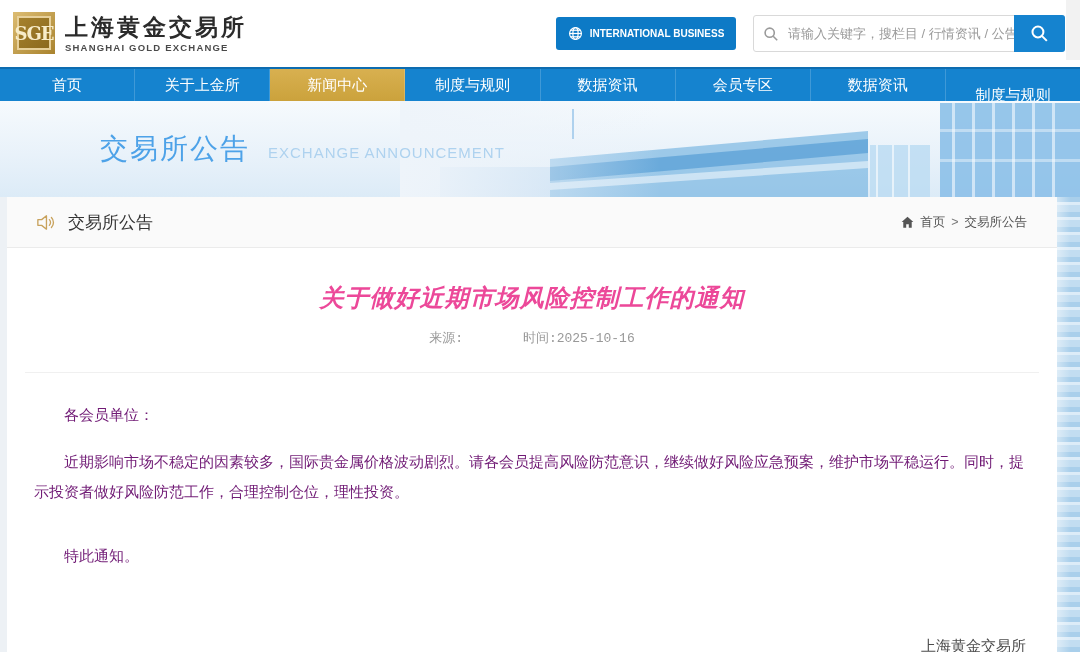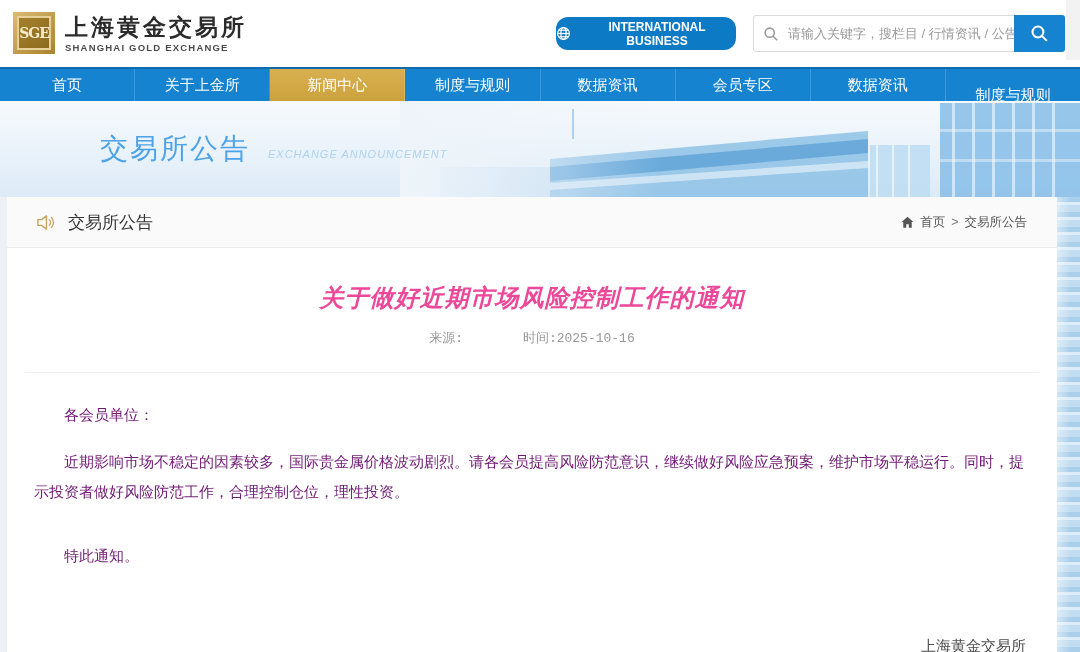--- a/index.html
+++ b/index.html
@@ -8,27 +8,27 @@
     font-family:"Liberation Sans","DejaVu Sans",sans-serif;
     background:#fff; color:#333; overflow:hidden; position:relative;
   }
 
   
   .site-header { position:relative; height:67px; background:#fff; }
   .logo-wrap { position:absolute; left:13px; top:12px; display:flex; align-items:center; cursor:pointer; }
   .seal { width:42px; height:42px; background:linear-gradient(135deg,#dcbc72,#a9832e); padding:4px; }
   .seal-inner { width:100%; height:100%; background:linear-gradient(135deg,#a5812d,#8c6a1e);
     border:2px solid #e7d09a; display:flex; align-items:center; justify-content:center;
-    color:#f7ecc9; font-family:"DejaVu Serif",serif; font-weight:bold; font-size:14px; letter-spacing:-1px; }
+    color:#f7ecc9; font-family:"DejaVu Serif",serif; font-weight:bold; font-size:18px; letter-spacing:-1px; }
   .logo-names { margin-left:10px; }
   .logo-cn { font-family:"DejaVu Serif",serif; font-weight:bold; font-size:23px; color:#2b2b2b; letter-spacing:3px; line-height:26px; }
   .logo-en { font-size:9.5px; font-weight:bold; color:#4a4a4a; letter-spacing:1.2px; margin-top:2px; }
 
   .intl-btn { position:absolute; left:556px; top:17px; height:33px; width:180px;
-    background:#0d7ac6; color:#fff; border:none; border-radius:12px; font-size:12px; font-weight:bold;
+    background:#0d7ac6; color:#fff; border:none; border-radius:3px; font-size:10px; font-weight:bold;
     display:flex; align-items:center; justify-content:center; gap:7px; cursor:pointer;
     font-family:"Liberation Sans",sans-serif; }
 
   .search-box { position:absolute; left:753px; top:15px; width:312px; height:37px;
     display:flex; align-items:stretch; border:1px solid #d9d9d9; border-radius:3px; background:#fff; }
   .search-lead-icon { width:34px; display:flex; align-items:center; justify-content:center; }
   .search-input { flex:1; border:none; outline:none; font-size:13px; color:#333;
     font-family:"Liberation Sans","DejaVu Sans",sans-serif; }
   .search-input::placeholder { color:#9a9a9a; }
   .search-btn { width:51px; background:#1583cf; border:none; display:flex; align-items:center;
@@ -42,21 +42,21 @@
   .nav-item:last-child { border-right:none;margin-top:20px; }
   .nav-item.active { background:linear-gradient(180deg,#d8b050,#cba23c); }
 
   
   .banner { position:relative; height:96px; overflow:hidden;
     background:linear-gradient(180deg,#f6fafd 0%,#e9f2fa 55%,#dcebf7 100%); }
   .banner-svg { position:absolute; right:0; top:0; height:96px; width:680px; }
   .banner-titles { position:absolute; left:100px; top:50%; transform:translateY(-50%);
     display:flex; align-items:baseline; gap:18px; }
   .banner-cn { font-size:28px; color:#4da2e8; letter-spacing:2px; }
-  .banner-en { font-size:11px; color:#aed2ef; letter-spacing:1px;font-style:italic; }
+  .banner-en { font-size:15px; color:#aed2ef; letter-spacing:1px; }
 
   
   .content-area { position:relative; height:455px; background:#edf1f5; }
   .building-strip { position:absolute; right:0; top:0; bottom:0; width:23px;
     background:
       linear-gradient(90deg, rgba(255,255,255,.45), rgba(255,255,255,0) 60%),
       repeating-linear-gradient(180deg,#a9cfeb 0 5px,#dcecf8 5px 8px,#c2ddf1 8px 15px);
   }
   .card { position:absolute; left:7px; right:23px; top:0; bottom:0; background:#fff; }
 

